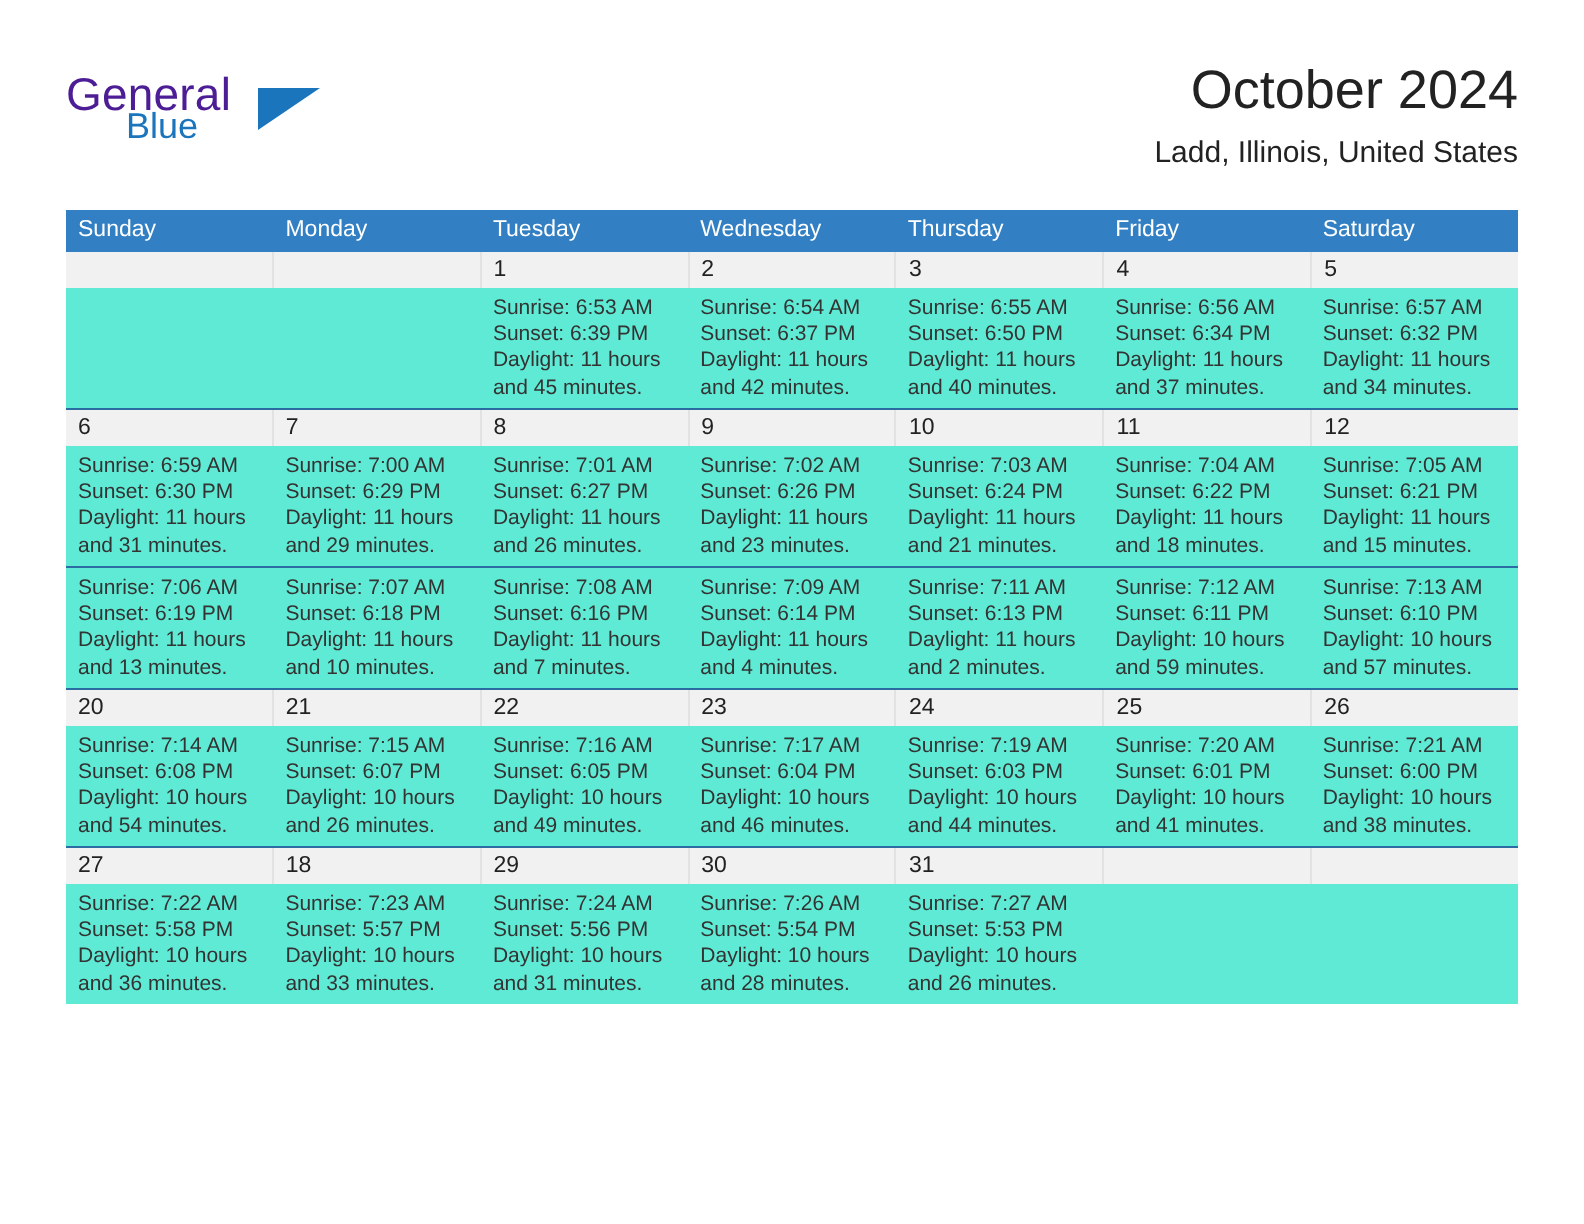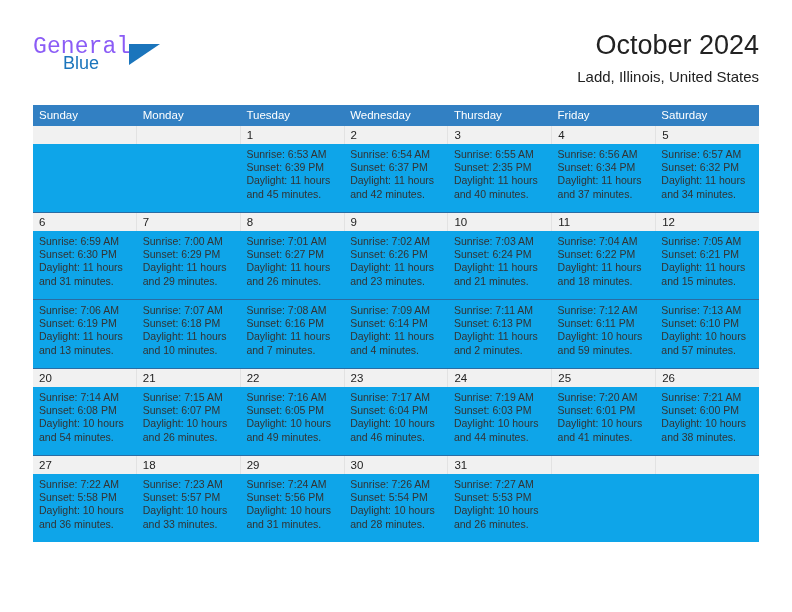--- a/index.html
+++ b/index.html
@@ -35,22 +35,22 @@
     top: 6px;
     width: 200px;
     height: 56px;
   }
   .brand-general {
     position: absolute;
     left: 0;
     top: 0;
     font-size: 23px;
     letter-spacing: 0.1px;
-    color: #8b5cf6;
-    font-family: Liberation Mono, monospace;
+    color: #4c1d95;
+    font-family: Liberation Sans, sans-serif;
   }
   .brand-blue {
     position: absolute;
     left: 30px;
     top: 19px;
     font-size: 18px;
     color: #1b75bc;
     font-family: "Liberation Sans", sans-serif;
   }
   .brand-triangle {
@@ -124,22 +124,22 @@
     padding-left: 6px;
     box-sizing: border-box;
     color: #222222;
     border-left: 1px solid #e2e2e2;
   }
   .daynum-cell:first-child {
     border-left: none;
   }
   .detail-row {
     display: flex;
-    height: 68px;
-    background: #0ea5e9;
+    height: 60px;
+    background: #5eead4;
   }
   .detail-cell {
     flex: 1 1 0;
     box-sizing: border-box;
     padding: 4px 5px 0 6px;
     font-size: 10.5px;
     line-height: 13.2px;
     color: #333333;
     overflow: hidden;
   }
@@ -201,21 +201,21 @@
               <div class="detail-line">and 45 minutes.</div>
             </div>
             <div class="detail-cell">
               <div class="detail-line">Sunrise: 6:54 AM</div>
               <div class="detail-line">Sunset: 6:37 PM</div>
               <div class="detail-line">Daylight: 11 hours</div>
               <div class="detail-line">and 42 minutes.</div>
             </div>
             <div class="detail-cell">
               <div class="detail-line">Sunrise: 6:55 AM</div>
-              <div class="detail-line">Sunset: 2:35 PM</div>
+              <div class="detail-line">Sunset: 6:50 PM</div>
               <div class="detail-line">Daylight: 11 hours</div>
               <div class="detail-line">and 40 minutes.</div>
             </div>
             <div class="detail-cell">
               <div class="detail-line">Sunrise: 6:56 AM</div>
               <div class="detail-line">Sunset: 6:34 PM</div>
               <div class="detail-line">Daylight: 11 hours</div>
               <div class="detail-line">and 37 minutes.</div>
             </div>
             <div class="detail-cell">

